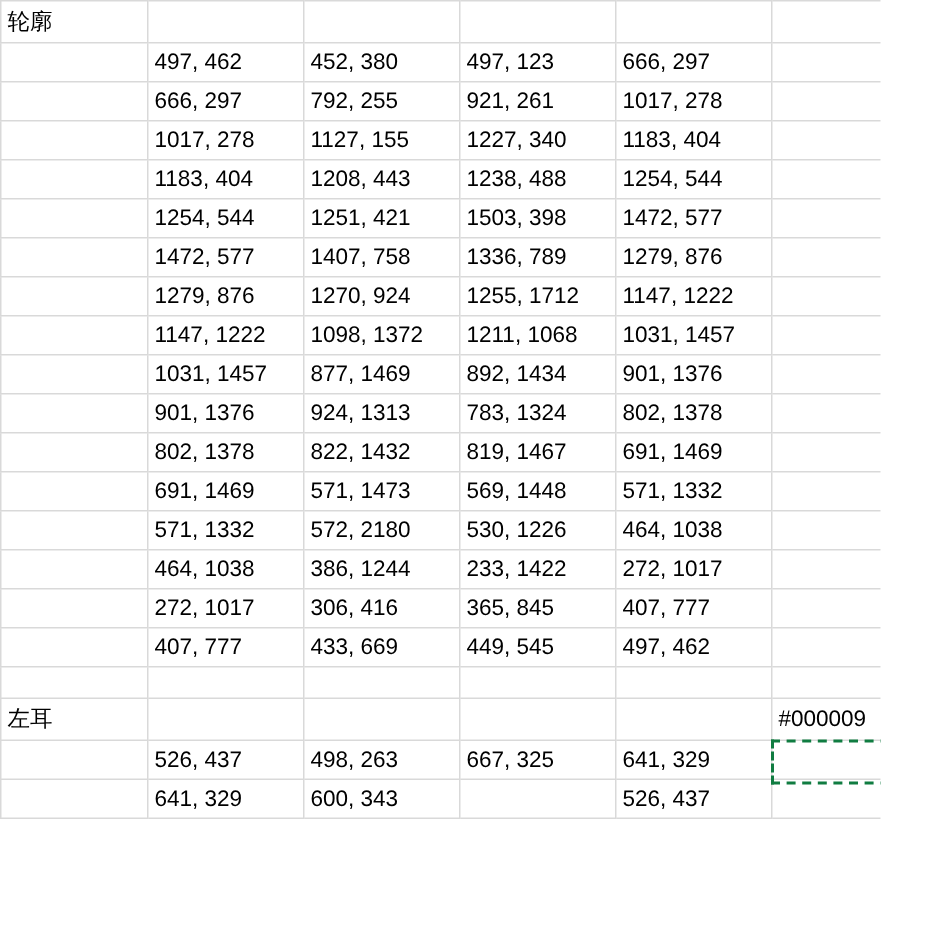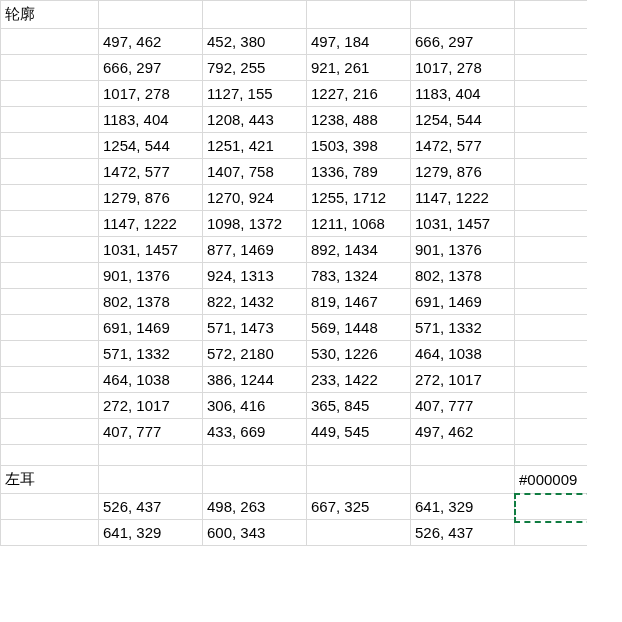--- a/index.html
+++ b/index.html
@@ -28,37 +28,37 @@
     <td class="colD"></td>
     <td class="colE"></td>
     <td class="colF"></td>
   </tr>
 
 
   <tr>
           <td class="colA"></td>
           <td class="colB">497, 462</td>
           <td class="colC">452, 380</td>
-          <td class="colD">497, 184</td>
+          <td class="colD">497, 123</td>
           <td class="colE">666, 297</td>
           <td class="colF"></td>
         </tr>
   <tr>
           <td class="colA"></td>
           <td class="colB">666, 297</td>
           <td class="colC">792, 255</td>
           <td class="colD">921, 261</td>
           <td class="colE">1017, 278</td>
           <td class="colF"></td>
         </tr>
   <tr>
           <td class="colA"></td>
           <td class="colB">1017, 278</td>
           <td class="colC">1127, 155</td>
-          <td class="colD">1227, 216</td>
+          <td class="colD">1227, 340</td>
           <td class="colE">1183, 404</td>
           <td class="colF"></td>
         </tr>
   <tr>
           <td class="colA"></td>
           <td class="colB">1183, 404</td>
           <td class="colC">1208, 443</td>
           <td class="colD">1238, 488</td>
           <td class="colE">1254, 544</td>
           <td class="colF"></td>

